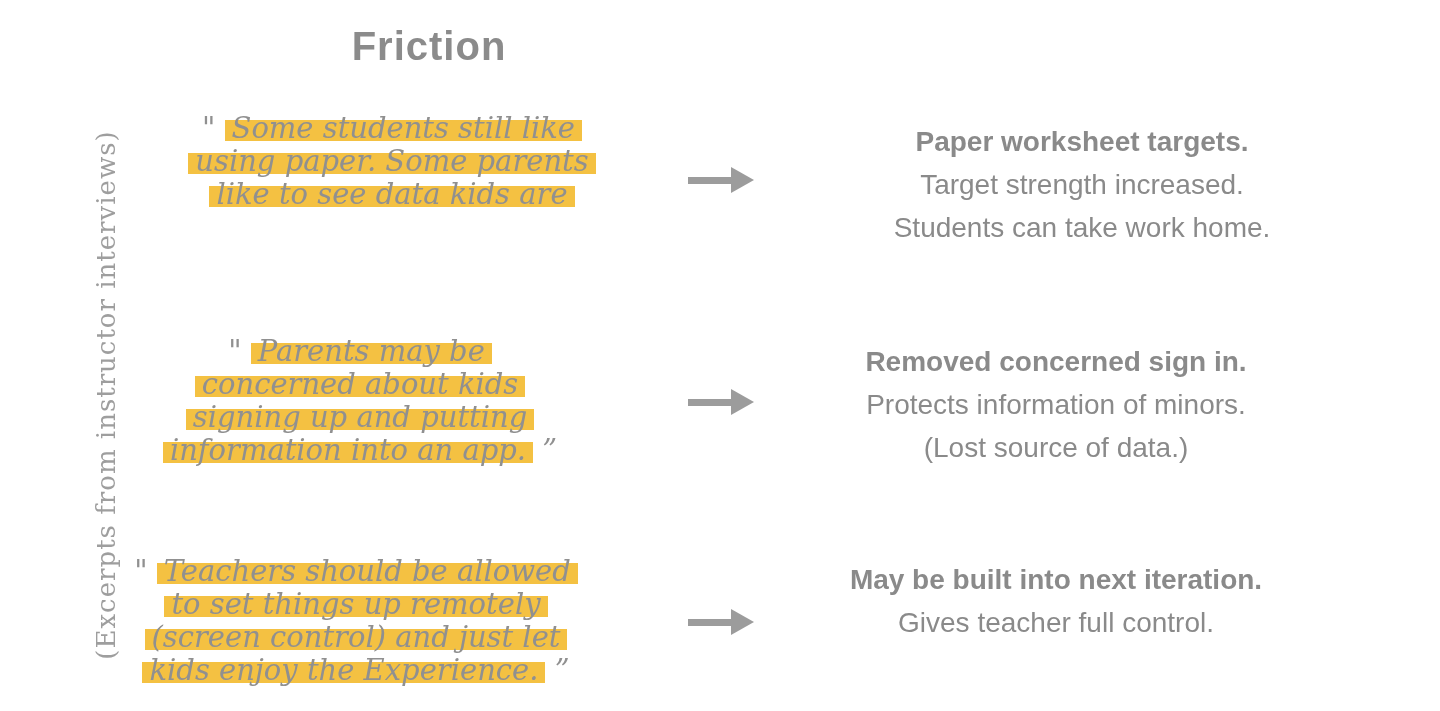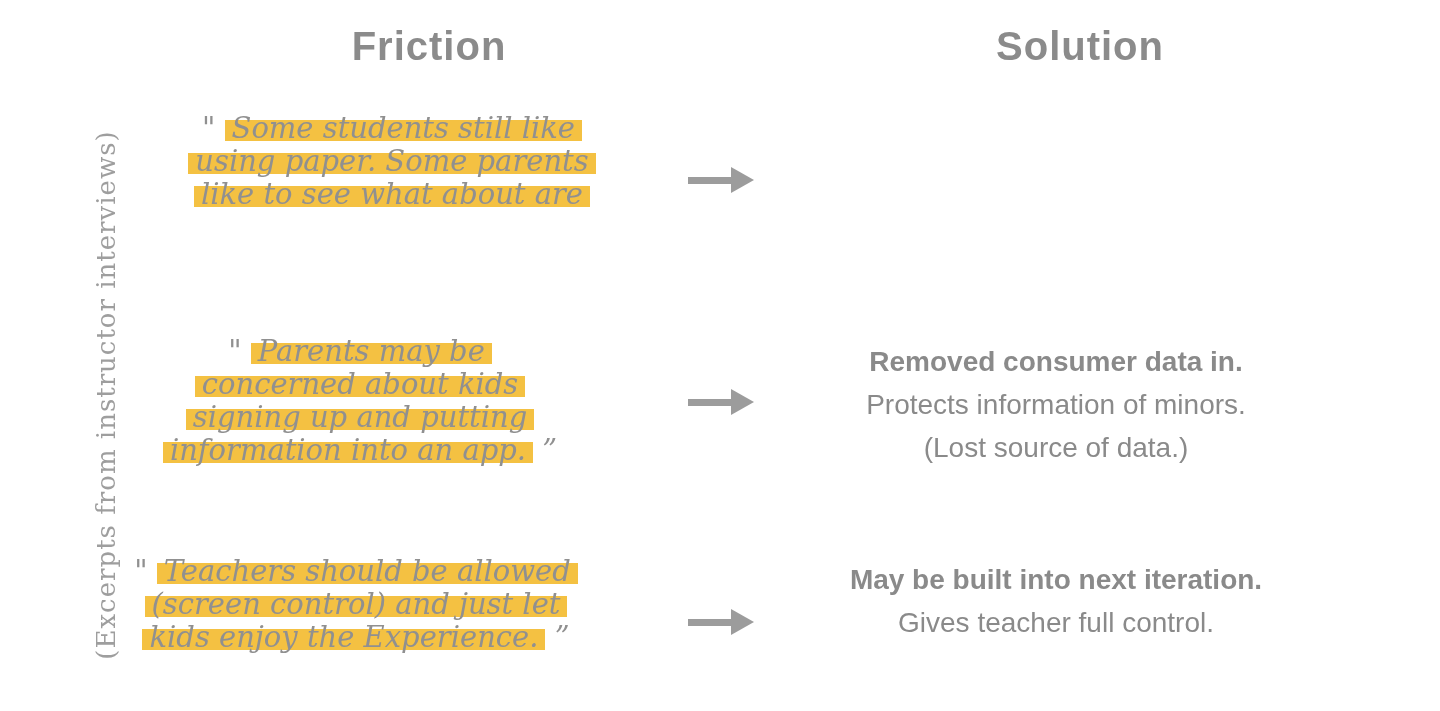--- a/index.html
+++ b/index.html
@@ -111,50 +111,55 @@
   .sol-line{white-space:nowrap;}
 </style>
 </head>
 <body>
 
 <div class="canvas">
 
   <div class="side-label">(Excerpts from instructor interviews)</div>
 
   <div class="col-header friction-header">Friction</div>
-  <div class="col-header solution-header">Solution</div>
 
   <div class="quote quote-1">
     <div class="quote-line"><span class="qmark">" </span><span class="hl">Some students still like</span><span class="qmark"></span></div>
     <div class="quote-line"><span class="qmark"></span><span class="hl">using paper. Some parents</span><span class="qmark"></span></div>
-    <div class="quote-line"><span class="qmark"></span><span class="hl">like to see what about are</span><span class="qmark"></span></div>
+    <div class="quote-line"><span class="qmark"></span><span class="hl">like to see data kids are</span><span class="qmark"></span></div>
   </div>
   <div class="arrow arrow-1">
       <span class="arrow-shaft"></span>
       <span class="arrow-head"></span>
     </div>
+  <div class="solution solution-1">
+    <div class="sol-line">Paper worksheet targets.</div>
+    <div class="sol-line">Target strength increased.</div>
+    <div class="sol-line">Students can take work home.</div>
+  </div>
 
   <div class="quote quote-2">
     <div class="quote-line"><span class="qmark">" </span><span class="hl">Parents may be</span><span class="qmark"></span></div>
     <div class="quote-line"><span class="qmark"></span><span class="hl">concerned about kids</span><span class="qmark"></span></div>
     <div class="quote-line"><span class="qmark"></span><span class="hl">signing up and putting</span><span class="qmark"></span></div>
     <div class="quote-line"><span class="qmark"></span><span class="hl">information into an app.</span><span class="qmark"> ”</span></div>
   </div>
   <div class="arrow arrow-2">
       <span class="arrow-shaft"></span>
       <span class="arrow-head"></span>
     </div>
   <div class="solution solution-2">
-    <div class="sol-line">Removed consumer data in.</div>
+    <div class="sol-line">Removed concerned sign in.</div>
     <div class="sol-line">Protects information of minors.</div>
     <div class="sol-line">(Lost source of data.)</div>
   </div>
 
   <div class="quote quote-3">
     <div class="quote-line"><span class="qmark">" </span><span class="hl">Teachers should be allowed</span><span class="qmark"></span></div>
+    <div class="quote-line"><span class="qmark"></span><span class="hl">to set things up remotely</span><span class="qmark"></span></div>
     <div class="quote-line"><span class="qmark"></span><span class="hl">(screen control) and just let</span><span class="qmark"></span></div>
     <div class="quote-line"><span class="qmark"></span><span class="hl">kids enjoy the Experience.</span><span class="qmark"> ”</span></div>
   </div>
   <div class="arrow arrow-3">
       <span class="arrow-shaft"></span>
       <span class="arrow-head"></span>
     </div>
   <div class="solution solution-3">
     <div class="sol-line">May be built into next iteration.</div>
     <div class="sol-line">Gives teacher full control.</div>

